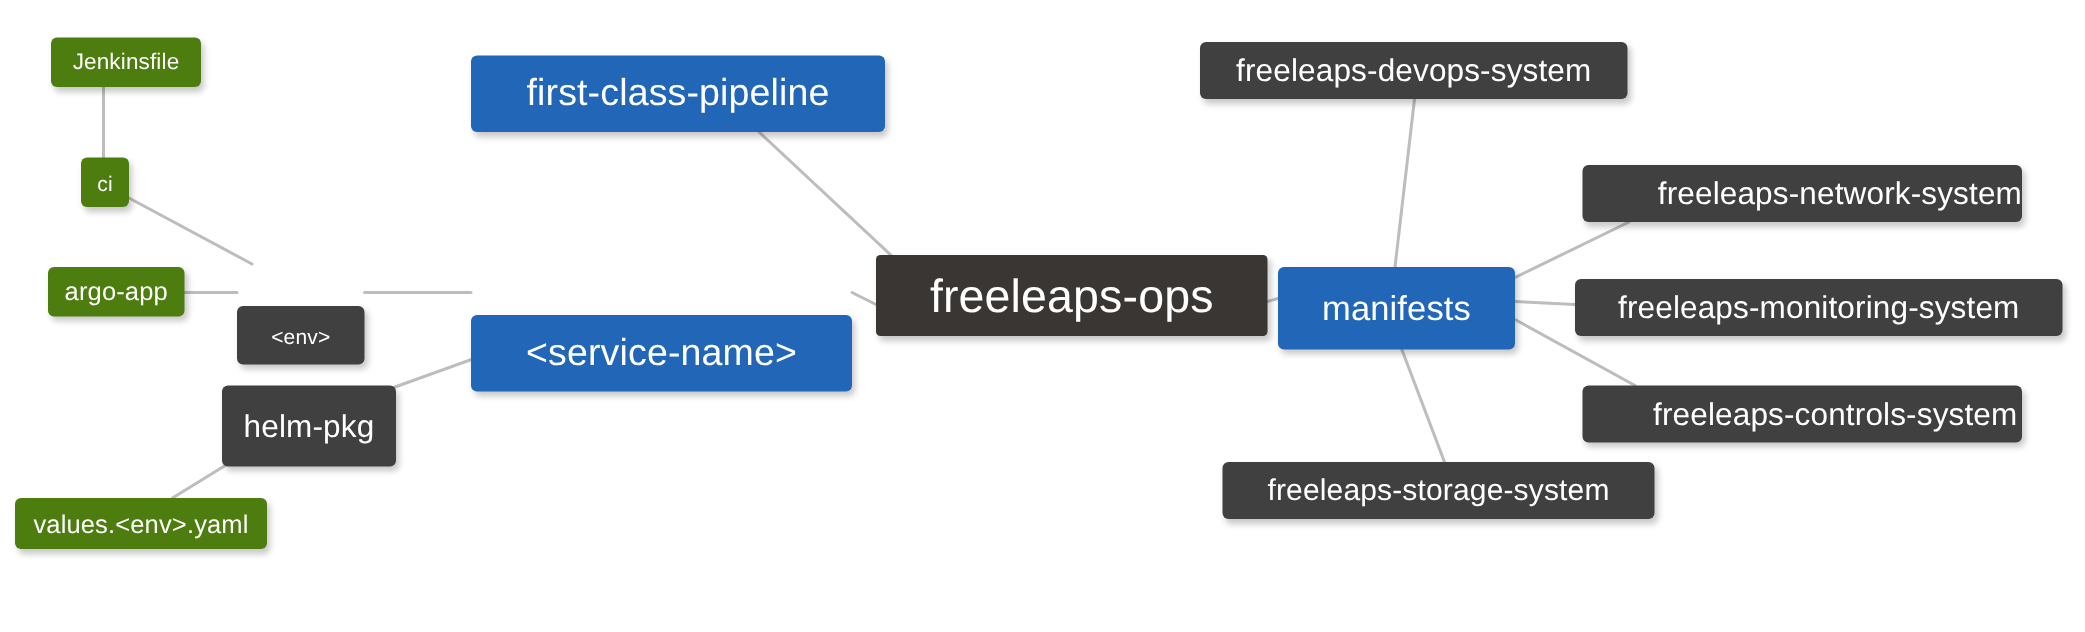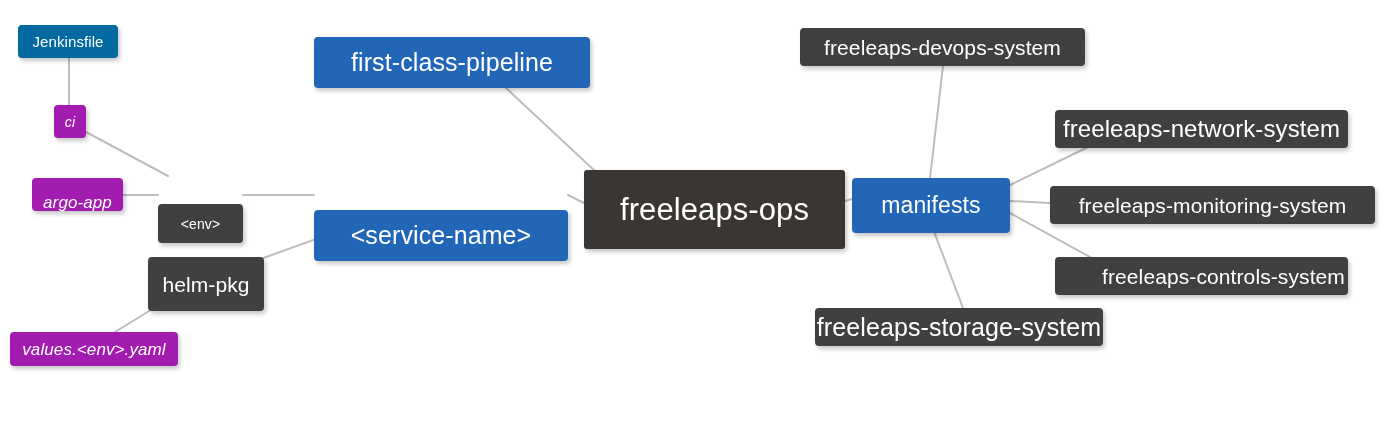--- a/index.html
+++ b/index.html
@@ -39,22 +39,22 @@
     line-height: 1;
     box-shadow: 2px 3px 4px rgba(0,0,0,0.22);
     letter-spacing: 0.1px;
   }
   .node.root {
     background: #3a3633;
     border-radius: 3px;
   }
   .node.blue   { background: #2266b8; }
   .node.green  { background: #404040; }
-  .node.red    { background: #a21caf; font-style: italic; }
-  .node.orange { background: #0369a1; }
+  .node.red    { background: #4d7c0f; }
+  .node.orange { background: #4d7c0f; margin-left: 16px; }
 </style>
 </head>
 <body>
 
 <div id="canvas">
   <svg id="edges" width="1390" height="421" viewBox="0 0 1390 421">
       <line x1="584" y1="203" x2="568" y2="195" stroke="#bdbdbd" stroke-width="2" stroke-linecap="round"></line>
       <line x1="596" y1="172" x2="506" y2="88" stroke="#bdbdbd" stroke-width="2" stroke-linecap="round"></line>
       <line x1="845" y1="201" x2="852" y2="199" stroke="#bdbdbd" stroke-width="2" stroke-linecap="round"></line>
       <line x1="314" y1="195" x2="243" y2="195" stroke="#bdbdbd" stroke-width="2" stroke-linecap="round"></line>
@@ -63,59 +63,59 @@
       <line x1="158" y1="195" x2="123" y2="195" stroke="#bdbdbd" stroke-width="2" stroke-linecap="round"></line>
       <line x1="69" y1="105" x2="69" y2="58" stroke="#bdbdbd" stroke-width="2" stroke-linecap="round"></line>
       <line x1="175" y1="295" x2="115" y2="332" stroke="#bdbdbd" stroke-width="2" stroke-linecap="round"></line>
       <line x1="930" y1="178" x2="943" y2="66" stroke="#bdbdbd" stroke-width="2" stroke-linecap="round"></line>
       <line x1="1010" y1="185" x2="1086" y2="148" stroke="#bdbdbd" stroke-width="2" stroke-linecap="round"></line>
       <line x1="1010" y1="201" x2="1050" y2="203" stroke="#bdbdbd" stroke-width="2" stroke-linecap="round"></line>
       <line x1="1010" y1="213" x2="1090" y2="257" stroke="#bdbdbd" stroke-width="2" stroke-linecap="round"></line>
       <line x1="930" y1="221" x2="963" y2="308" stroke="#bdbdbd" stroke-width="2" stroke-linecap="round"></line>
     </svg>
   <div id="node-layer">
-      <div class="node root" style="left: 584px; top: 170px; width: 261px; height: 79px; font-size: 31px;">
+      <div class="node root" style="left: 584px; top: 170px; width: 261px; height: 54px; font-size: 31px;">
         <span>freeleaps-ops</span>
       </div>
       <div class="node blue" style="left: 314px; top: 170px; width: 254px; height: 51px; font-size: 25px; margin-top: 40px;">
         <span>&lt;service-name&gt;</span>
       </div>
       <div class="node blue" style="left: 314px; top: 37px; width: 276px; height: 51px; font-size: 25px;">
         <span>first-class-pipeline</span>
       </div>
       <div class="node blue" style="left: 852px; top: 178px; width: 158px; height: 55px; font-size: 23px;">
         <span>manifests</span>
       </div>
       <div class="node green" style="left: 158px; top: 176px; width: 85px; height: 39px; font-size: 14px; margin-top: 28px;">
         <span>&lt;env&gt;</span>
       </div>
       <div class="node green" style="left: 148px; top: 257px; width: 116px; height: 54px; font-size: 21px;">
         <span>helm-pkg</span>
       </div>
       <div class="node red" style="left: 54px; top: 105px; width: 32px; height: 33px; font-size: 14px;">
         <span>ci</span>
       </div>
-      <div class="node red" style="left: 32px; top: 178px; width: 91px; height: 33px; font-size: 17px; align-items: flex-end;">
+      <div class="node red" style="left: 32px; top: 178px; width: 91px; height: 33px; font-size: 17px;">
         <span>argo-app</span>
       </div>
       <div class="node red" style="left: 10px; top: 332px; width: 168px; height: 34px; font-size: 17px;">
         <span>values.&lt;env&gt;.yaml</span>
       </div>
       <div class="node orange" style="left: 18px; top: 25px; width: 100px; height: 33px; font-size: 15px;">
         <span>Jenkinsfile</span>
       </div>
       <div class="node green" style="left: 800px; top: 28px; width: 285px; height: 38px; font-size: 21px;">
         <span>freeleaps-devops-system</span>
       </div>
-      <div class="node green" style="left: 1055px; top: 110px; width: 293px; height: 38px; font-size: 24px;">
+      <div class="node green" style="left: 1055px; top: 110px; width: 293px; height: 38px; font-size: 21px; justify-content: flex-end;">
         <span>freeleaps-network-system</span>
       </div>
       <div class="node green" style="left: 1050px; top: 186px; width: 325px; height: 38px; font-size: 21px;">
         <span>freeleaps-monitoring-system</span>
       </div>
       <div class="node green" style="left: 1055px; top: 257px; width: 293px; height: 38px; font-size: 21px; padding-left: 44px;">
         <span>freeleaps-controls-system</span>
       </div>
-      <div class="node green" style="left: 815px; top: 308px; width: 288px; height: 38px; font-size: 25px;">
+      <div class="node green" style="left: 815px; top: 308px; width: 288px; height: 38px; font-size: 20px;">
         <span>freeleaps-storage-system</span>
       </div>
     </div>
 </div>
 
 </body></html>

